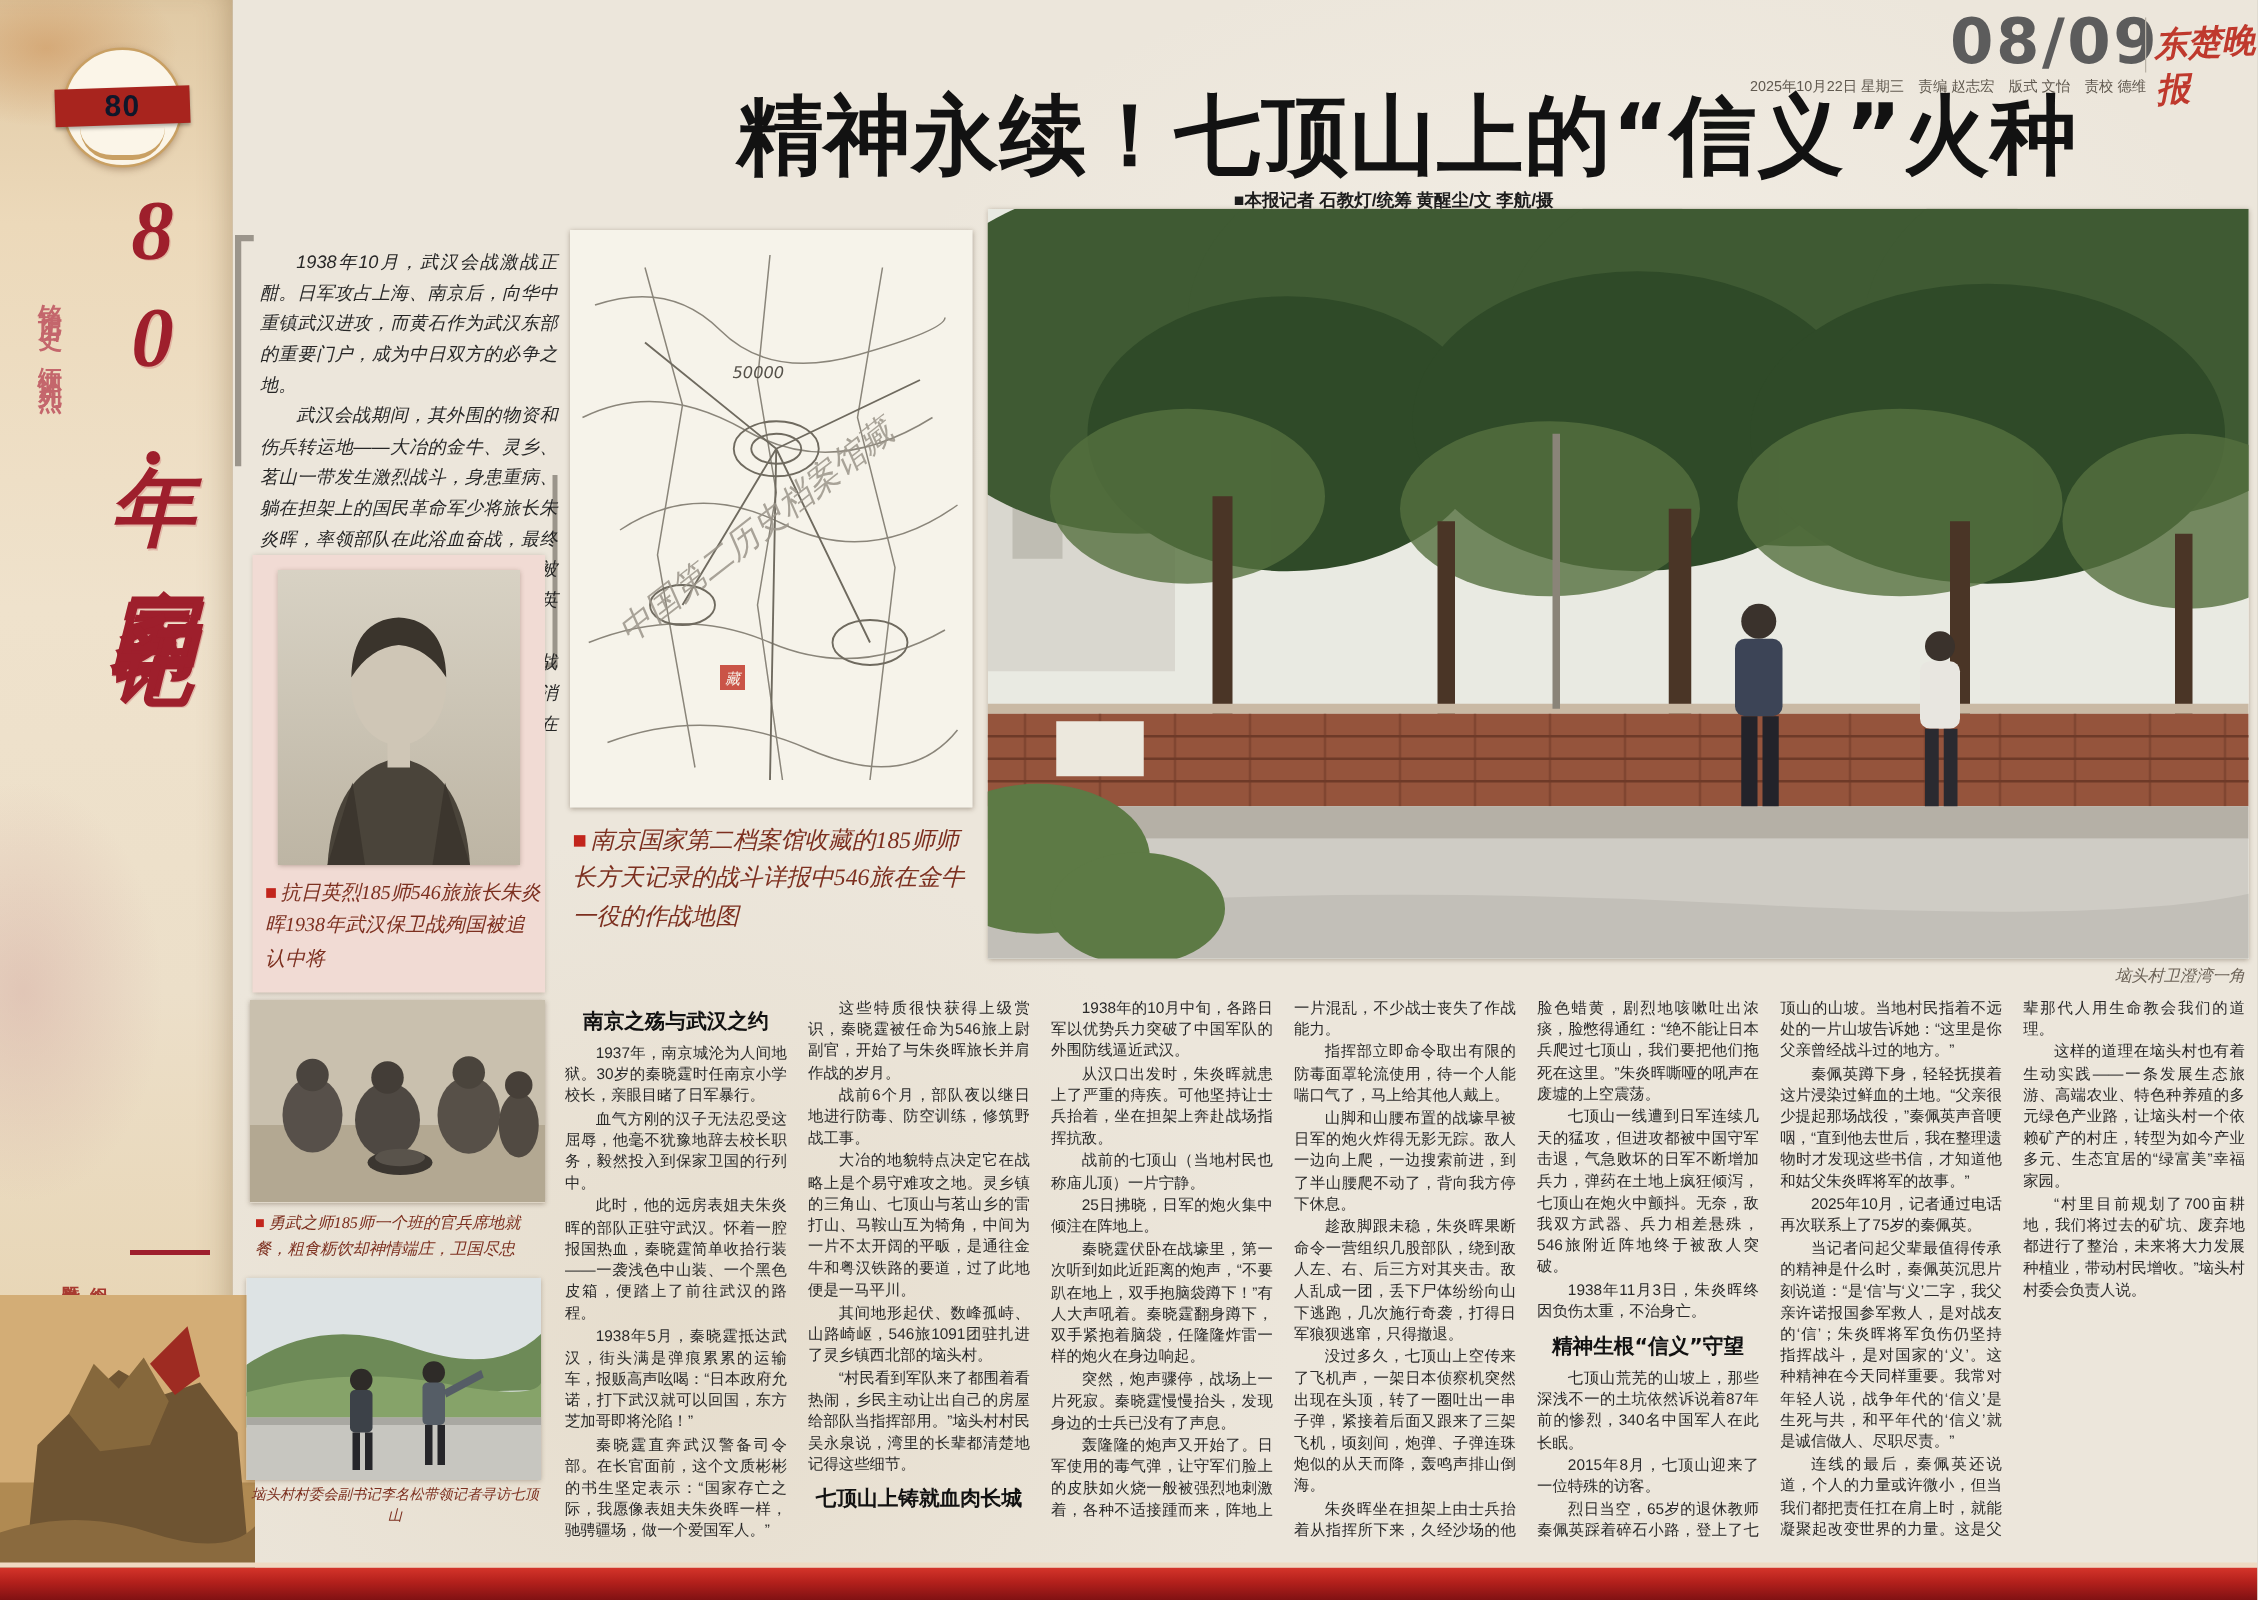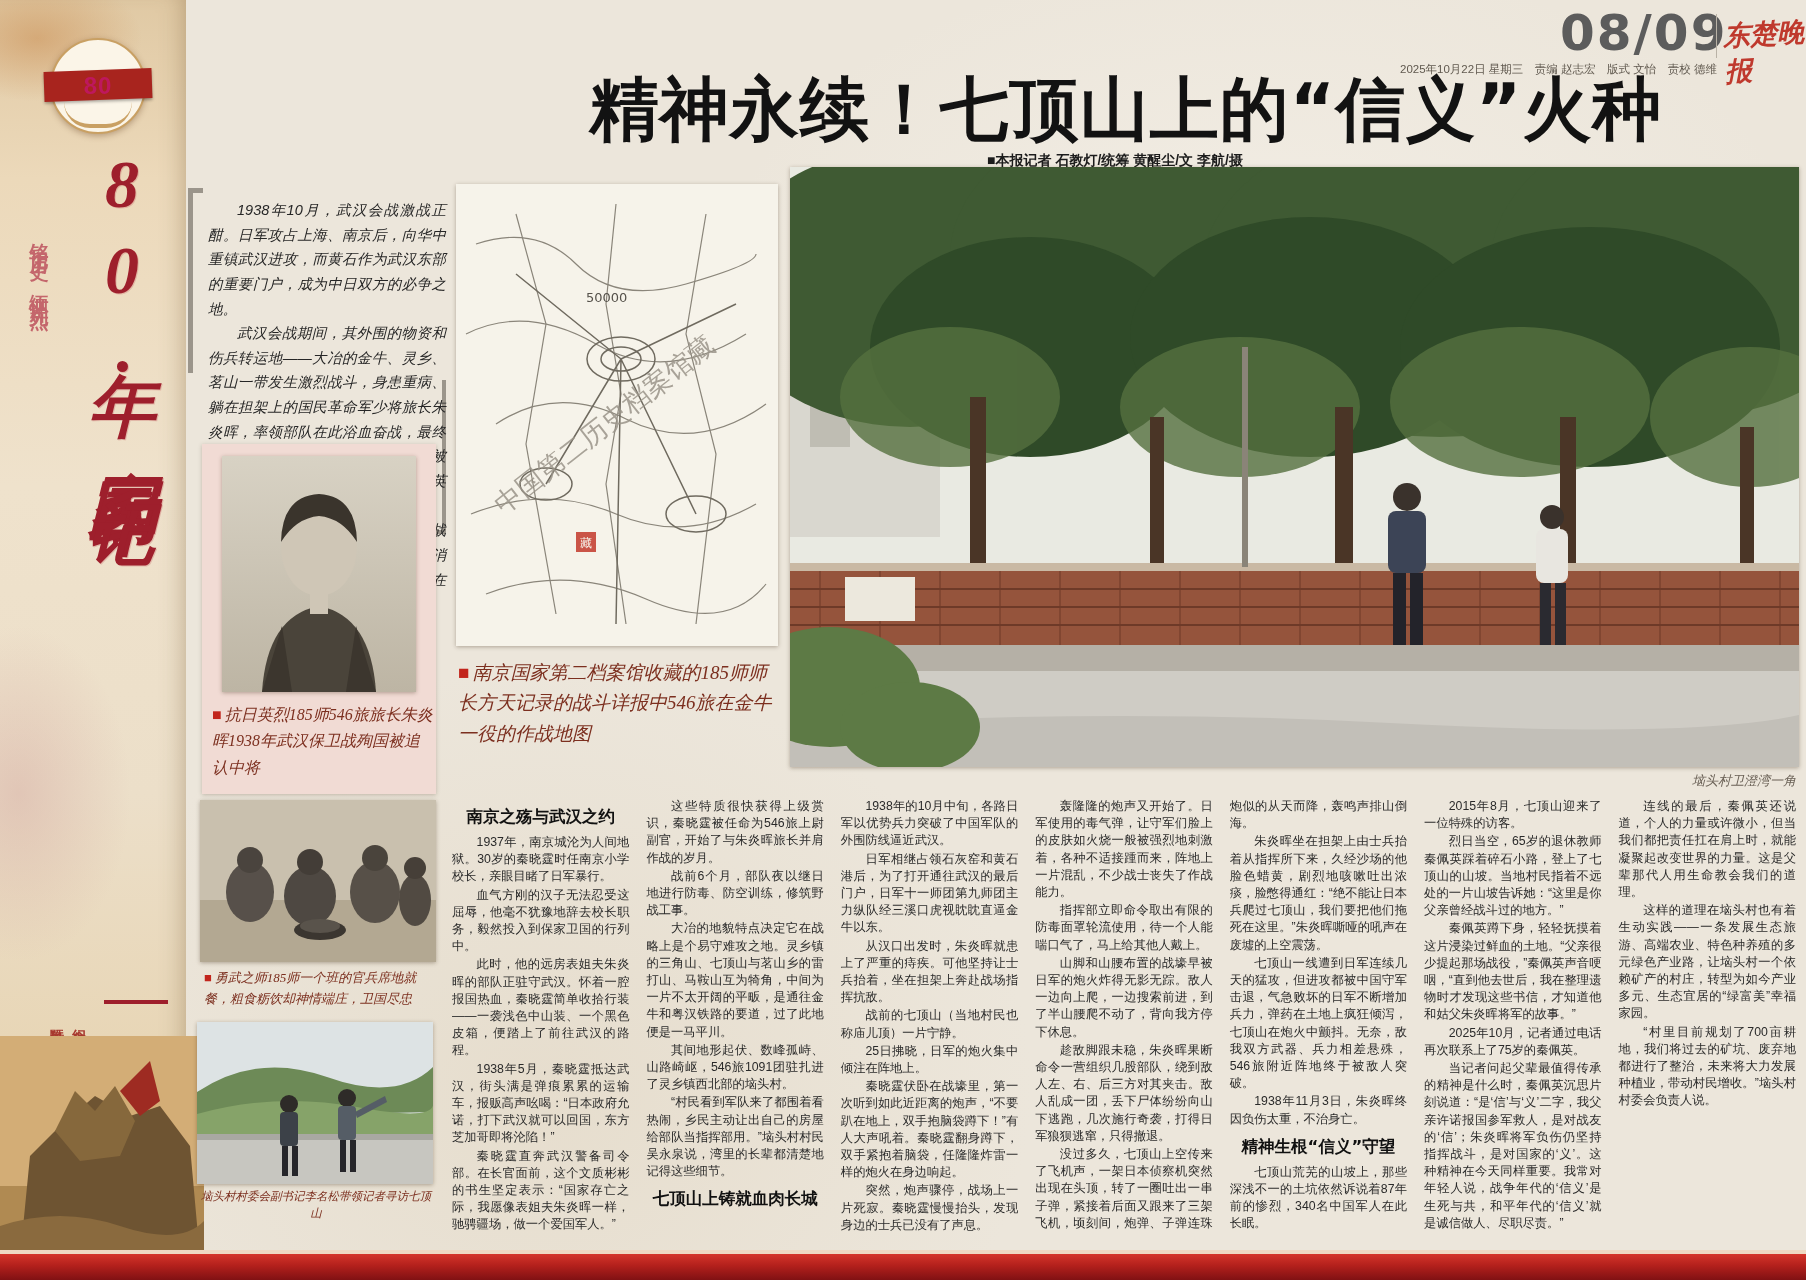--- a/index.html
+++ b/index.html
@@ -14,21 +14,21 @@
         box-shadow:inset -18px 0 26px -18px rgba(120,90,50,.45);}
   .side-strip::before{content:"";position:absolute;inset:0;
         background:radial-gradient(ellipse 150px 90px at 20% 3%,#c98b4e88,transparent 70%),
                    radial-gradient(ellipse 160px 240px at 10% 62%,#d4a9a177,transparent 70%),
                    radial-gradient(ellipse 170px 160px at 45% 92%,#c2894e66,transparent 70%);}
   .badge{position:absolute;left:50px;top:38px;width:92px;height:92px;border-radius:50%;
         background:#fbf5e8;border:2px solid #c9a063;box-shadow:0 2px 6px rgba(90,50,20,.35);}
   .badge .ribbon{position:absolute;left:-8px;top:30px;width:108px;height:30px;background:#a8241e;
         transform:rotate(-2deg);box-shadow:0 2px 3px rgba(0,0,0,.3);}
   .badge .num{position:absolute;left:0;top:32px;width:100%;text-align:center;font-size:24px;font-weight:bold;
-        color:#be185d;letter-spacing:1px;}
+        color:#0f172a;letter-spacing:1px;}
   .badge .laurel{position:absolute;left:12px;bottom:4px;width:68px;height:22px;border-bottom:4px solid #c9a063;
         border-radius:0 0 40px 40px;}
   .brush-title{position:absolute;left:88px;top:146px;height:840px;writing-mode:vertical-rl;text-orientation:upright;
         font-family:"Liberation Serif",serif;font-style:italic;font-weight:bold;font-size:68px;line-height:1;
         color:#9e1f2c;letter-spacing:10px;text-shadow:1px 1px 0 #c86a6a55;}
   .brush-rule{position:absolute;left:104px;top:1000px;width:64px;height:4px;background:#9e1f2c;}
   .tagline{position:absolute;left:26px;top:228px;height:360px;writing-mode:vertical-rl;text-orientation:upright;
         font-size:19px;font-weight:bold;color:#c4666c;letter-spacing:6px;}
   .memorial{position:absolute;left:46px;top:1018px;height:250px;writing-mode:vertical-rl;text-orientation:upright;
         font-size:14px;font-weight:bold;color:#a83a30;letter-spacing:2px;line-height:1.6;}
@@ -44,21 +44,21 @@
   .headline{position:absolute;left:430px;top:62px;width:1370px;text-align:center;font-size:69px;line-height:1.05;
         font-weight:900;color:#121212;font-family:"DejaVu Sans",sans-serif;letter-spacing:1px;}
   .byline{position:absolute;left:430px;top:152px;width:1370px;text-align:center;font-size:14px;color:#1c1c1c;font-weight:bold;}
   
   .intro{position:absolute;left:198px;top:192px;width:238px;height:312px;padding:6px 4px 0 10px;
         font-size:14.5px;line-height:1.7;text-align:justify;color:#262626;font-style:italic;}
   .intro p{margin:0;text-indent:2em;}
   .corner-tl{position:absolute;left:188px;top:188px;width:10px;height:180px;border-left:5px solid #9b958b;border-top:5px solid #9b958b;}
   .corner-br{position:absolute;left:432px;top:380px;width:10px;height:150px;border-right:4px solid #9b958b;border-bottom:4px solid #9b958b;}
   
-  .photo{position:absolute;overflow:hidden;box-shadow:0 1px 4px rgba(60,40,20,.35);}
+  .photo{position:absolute;overflow:hidden;box-shadow:0 1px 4px rgba(60,40,20,.35);font-style:italic;}
   .matte{position:absolute;left:202px;top:444px;width:234px;height:350px;background:#f1dbd4;box-shadow:0 1px 4px rgba(60,40,20,.25);}
   .portrait{left:222px;top:456px;width:194px;height:236px;}
   .dining{left:200px;top:800px;width:236px;height:162px;}
   .visit{left:197px;top:1022px;width:236px;height:162px;}
   .map-photo{left:456px;top:184px;width:322px;height:462px;background:#f6f3ec;}
   .road-photo{left:790px;top:167px;width:1009px;height:600px;}
   .cap{font-family:"Liberation Serif",serif;font-style:italic;color:#7c2f1f;text-align:left;}
   .cap .cap-bullet{color:#c2251c;font-style:normal;margin-right:3px;}
   .cap-portrait{position:absolute;left:212px;top:702px;width:222px;font-size:16px;line-height:1.65;}
   .cap-dining{position:absolute;left:204px;top:968px;width:232px;font-size:13px;line-height:1.6;}
@@ -284,21 +284,20 @@
       <p class="art-p">此时，他的远房表姐夫朱炎晖的部队正驻守武汉。怀着一腔报国热血，秦晓霆简单收拾行装——一袭浅色中山装、一个黑色皮箱，便踏上了前往武汉的路程。</p>
       <p class="art-p">1938年5月，秦晓霆抵达武汉，街头满是弹痕累累的运输车，报贩高声吆喝：“日本政府允诺，打下武汉就可以回国，东方芝加哥即将沦陷！”</p>
       <p class="art-p">秦晓霆直奔武汉警备司令部。在长官面前，这个文质彬彬的书生坚定表示：“国家存亡之际，我愿像表姐夫朱炎晖一样，驰骋疆场，做一个爱国军人。”</p>
       <p class="art-p">这些特质很快获得上级赏识，秦晓霆被任命为546旅上尉副官，开始了与朱炎晖旅长并肩作战的岁月。</p>
       <p class="art-p">战前6个月，部队夜以继日地进行防毒、防空训练，修筑野战工事。</p>
       <p class="art-p">大冶的地貌特点决定它在战略上是个易守难攻之地。灵乡镇的三角山、七顶山与茗山乡的雷打山、马鞍山互为犄角，中间为一片不太开阔的平畈，是通往金牛和粤汉铁路的要道，过了此地便是一马平川。</p>
       <p class="art-p">其间地形起伏、数峰孤峙、山路崎岖，546旅1091团驻扎进了灵乡镇西北部的垴头村。</p>
       <p class="art-p">“村民看到军队来了都围着看热闹，乡民主动让出自己的房屋给部队当指挥部用。”垴头村村民吴永泉说，湾里的长辈都清楚地记得这些细节。</p>
       <h4 class="art-h">七顶山上铸就血肉长城</h4>
       <p class="art-p">1938年的10月中旬，各路日军以优势兵力突破了中国军队的外围防线逼近武汉。</p>
-      <p class="art-p">日军相继占领石灰窑和黄石港后，为了打开通往武汉的最后门户，日军十一师团第九师团主力纵队经三溪口虎视眈眈直逼金牛以东。</p>
       <p class="art-p">从汉口出发时，朱炎晖就患上了严重的痔疾。可他坚持让士兵抬着，坐在担架上奔赴战场指挥抗敌。</p>
       <p class="art-p">战前的七顶山（当地村民也称庙儿顶）一片宁静。</p>
       <p class="art-p">25日拂晓，日军的炮火集中倾注在阵地上。</p>
       <p class="art-p">秦晓霆伏卧在战壕里，第一次听到如此近距离的炮声，“不要趴在地上，双手抱脑袋蹲下！”有人大声吼着。秦晓霆翻身蹲下，双手紧抱着脑袋，任隆隆炸雷一样的炮火在身边响起。</p>
       <p class="art-p">突然，炮声骤停，战场上一片死寂。秦晓霆慢慢抬头，发现身边的士兵已没有了声息。</p>
       <p class="art-p">轰隆隆的炮声又开始了。日军使用的毒气弹，让守军们脸上的皮肤如火烧一般被强烈地刺激着，各种不适接踵而来，阵地上一片混乱，不少战士丧失了作战能力。</p>
       <p class="art-p">指挥部立即命令取出有限的防毒面罩轮流使用，待一个人能喘口气了，马上给其他人戴上。</p>
       <p class="art-p">山脚和山腰布置的战壕早被日军的炮火炸得无影无踪。敌人一边向上爬，一边搜索前进，到了半山腰爬不动了，背向我方停下休息。</p>
       <p class="art-p">趁敌脚跟未稳，朱炎晖果断命令一营组织几股部队，绕到敌人左、右、后三方对其夹击。敌人乱成一团，丢下尸体纷纷向山下逃跑，几次施行奇袭，打得日军狼狈逃窜，只得撤退。</p>
       <p class="art-p">没过多久，七顶山上空传来了飞机声，一架日本侦察机突然出现在头顶，转了一圈吐出一串子弹，紧接着后面又跟来了三架飞机，顷刻间，炮弹、子弹连珠炮似的从天而降，轰鸣声排山倒海。</p>

